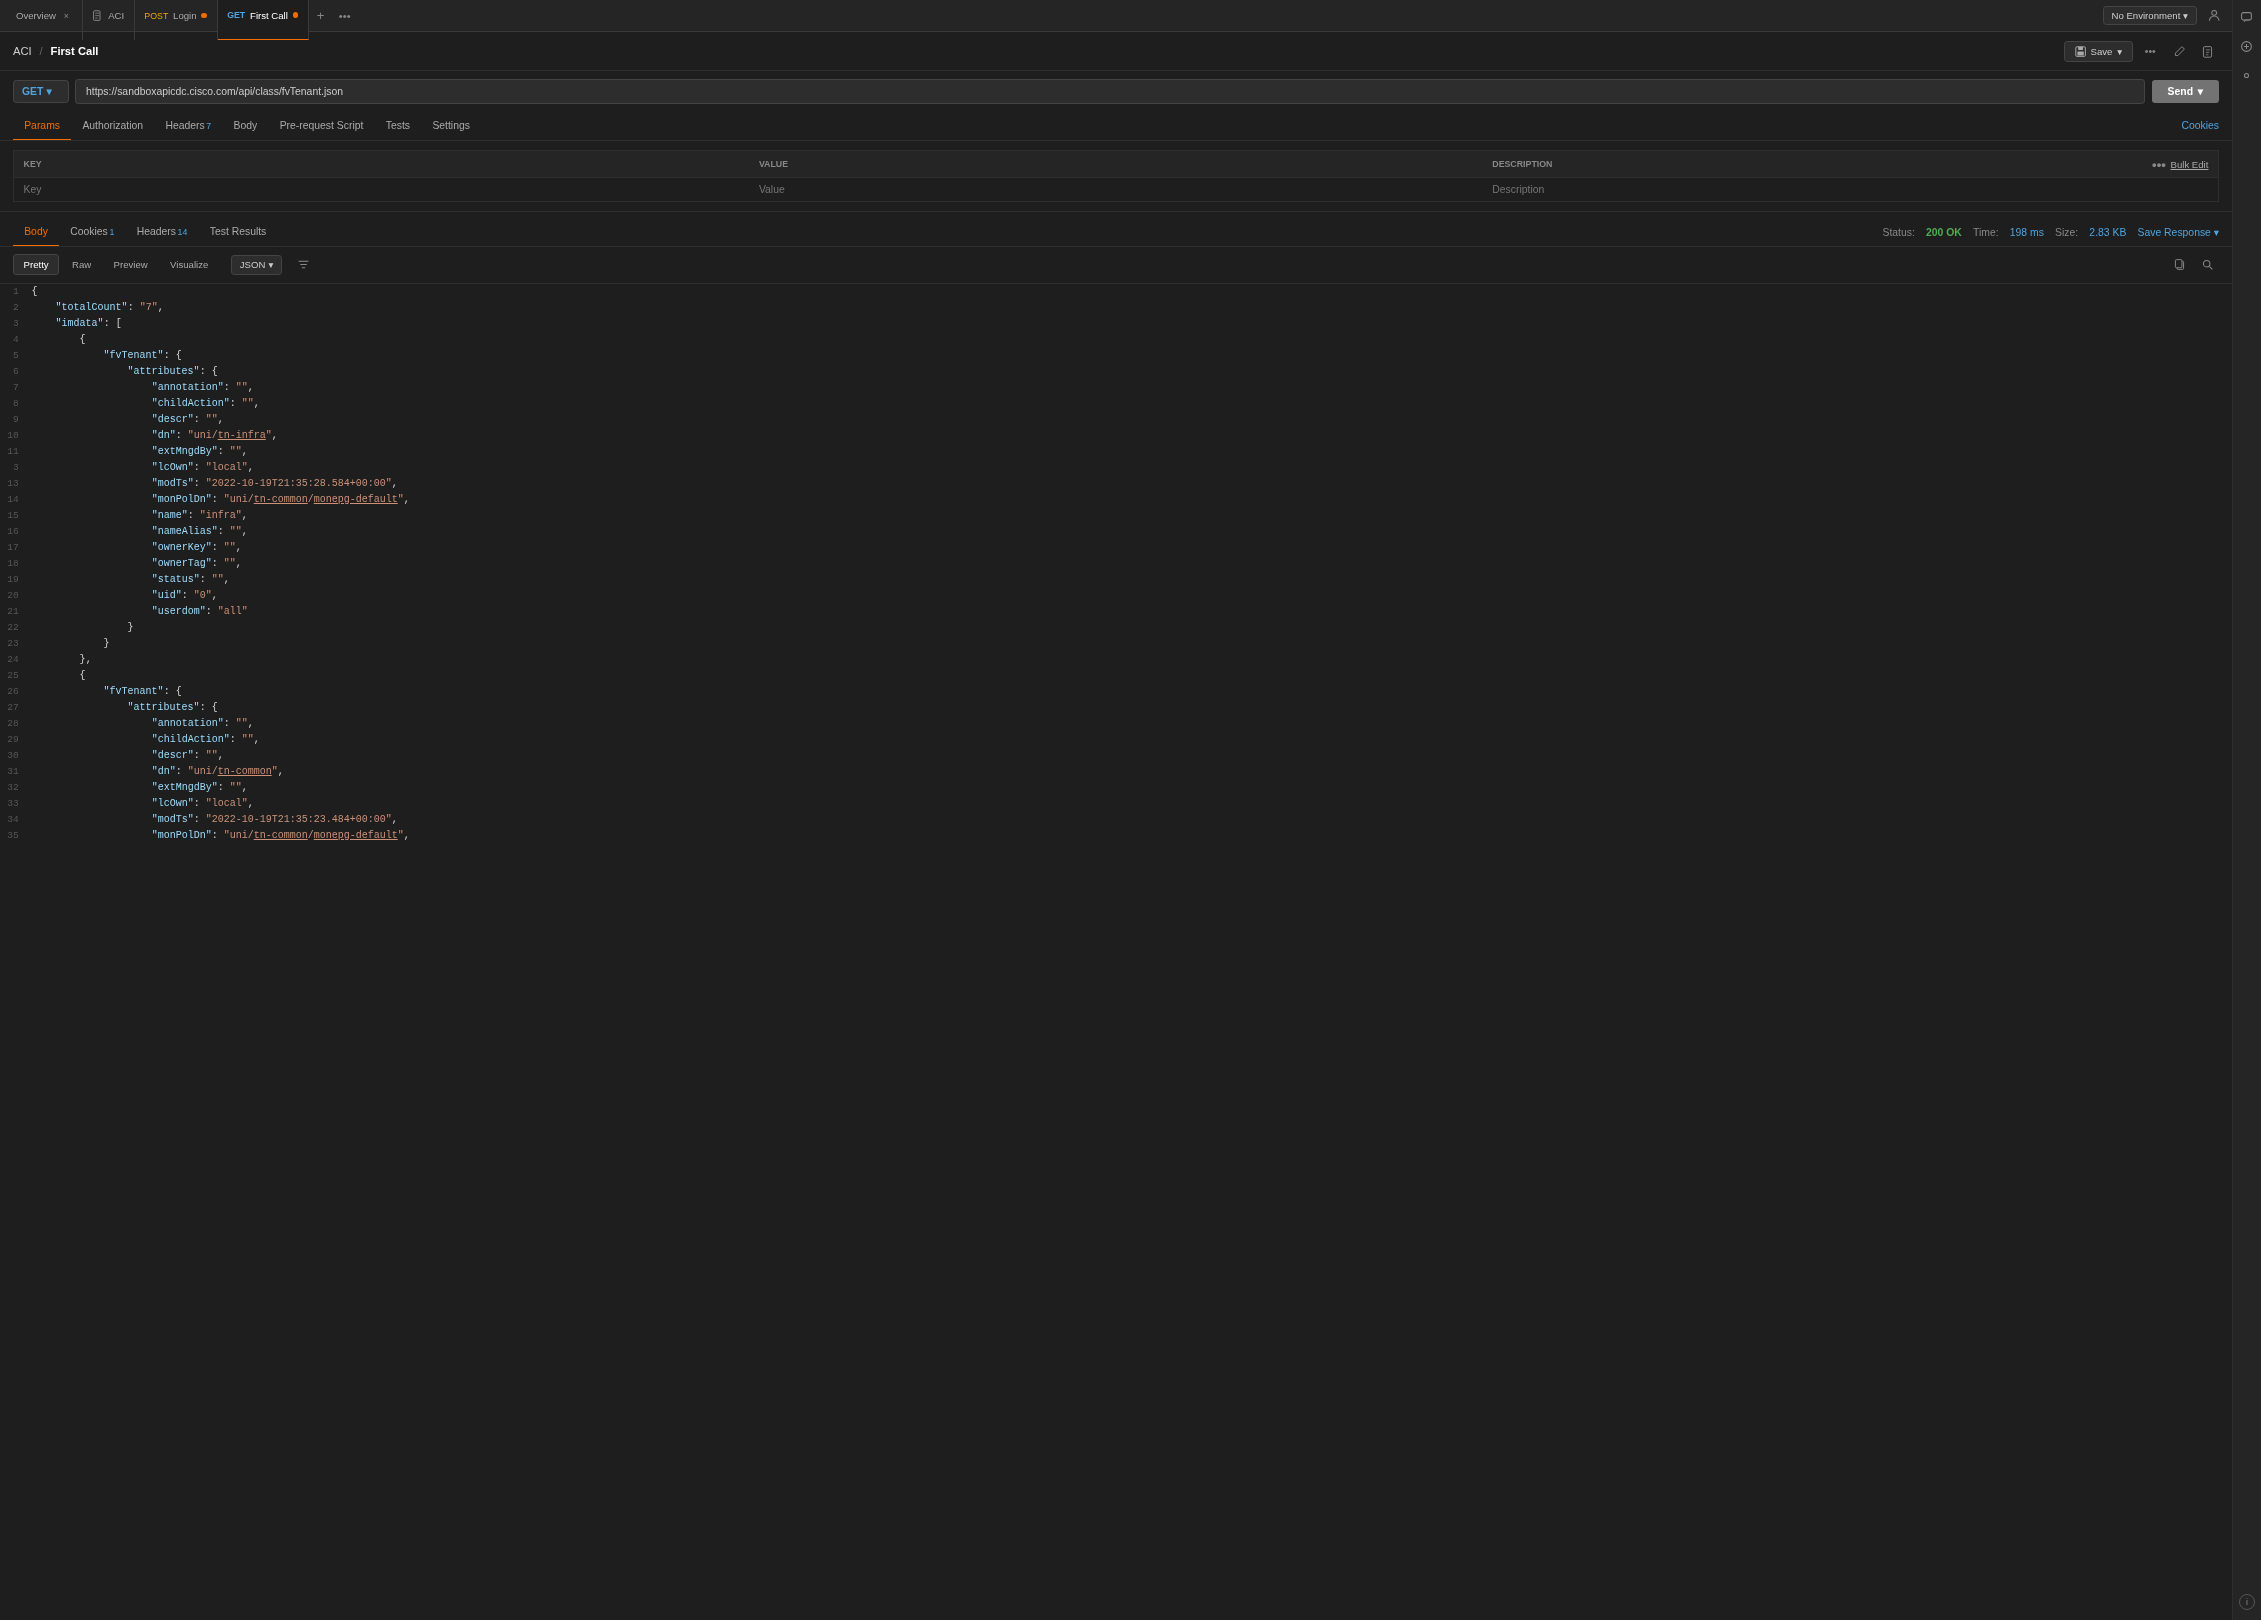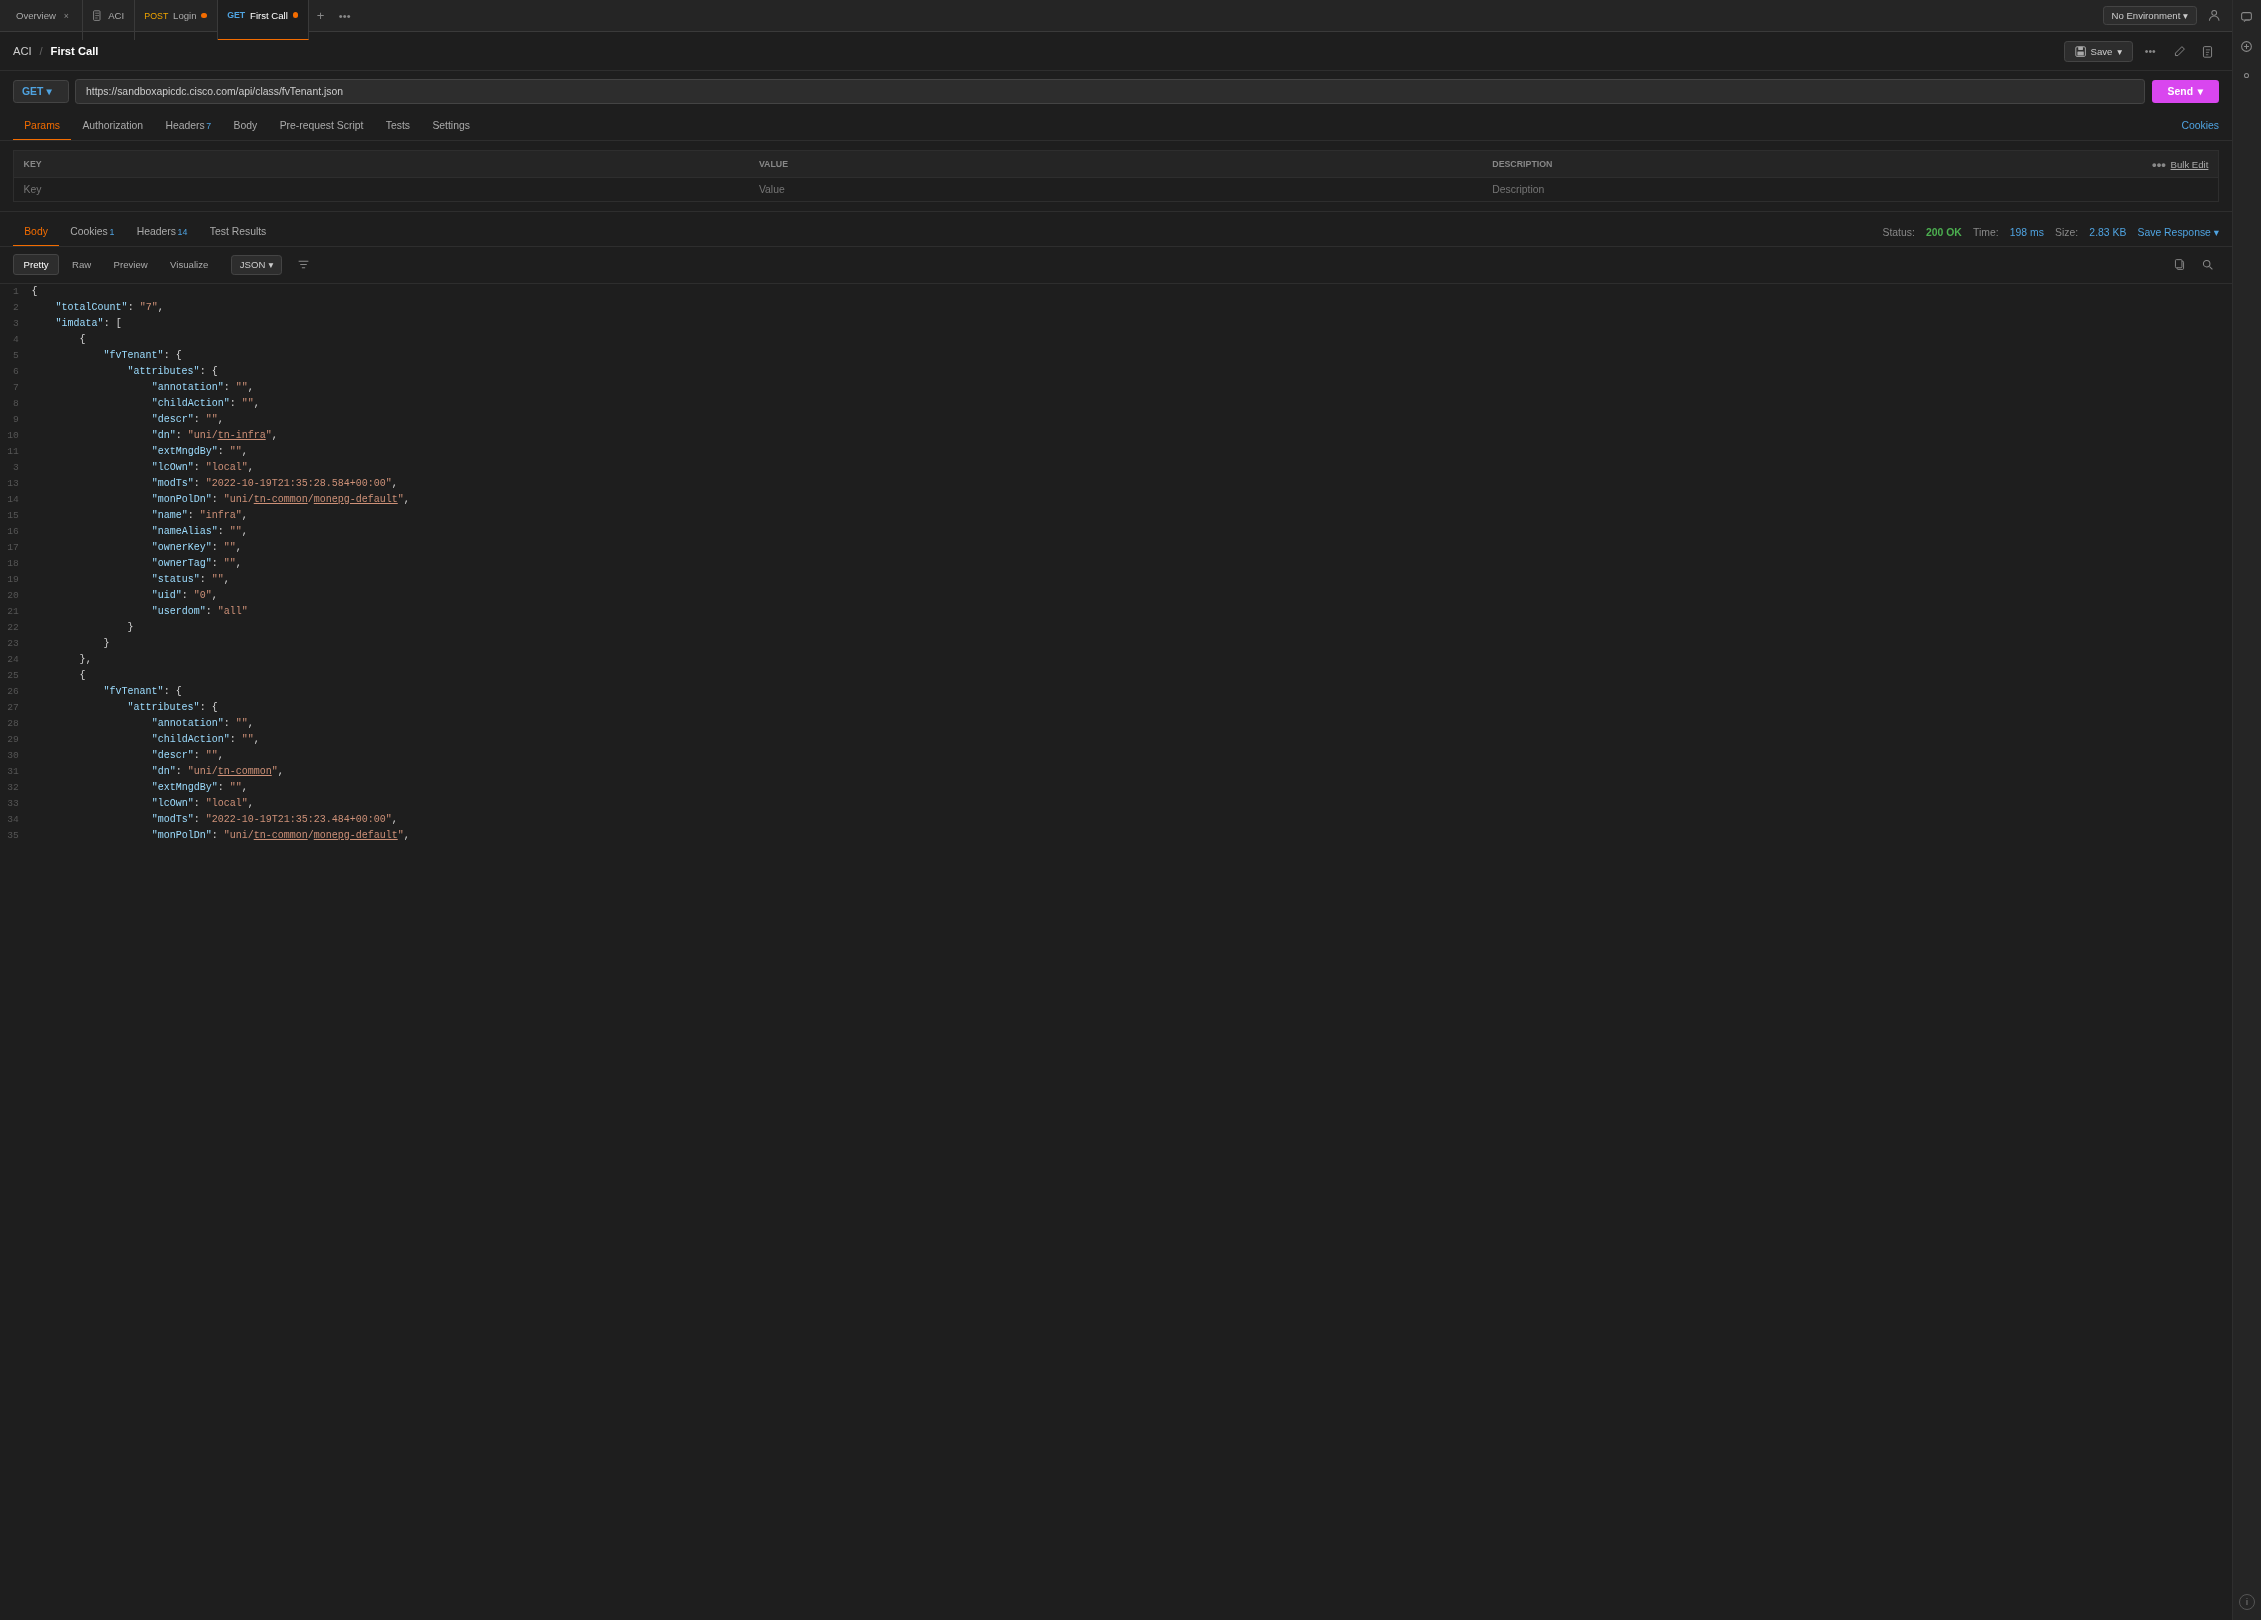--- a/index.html
+++ b/index.html
@@ -134,21 +134,21 @@
     .url-input {
       flex: 1;
       background: #2d2d2d;
       border: 0.8px solid #444;
       color: #ccc;
       padding: 5.6px 9.6px;
       border-radius: 3.2px;
       font-size: 10.4px;
     }
     .btn-send {
-      background: #d946ef;
+      background: #737373;
       color: #fff;
       border: none;
       padding: 5.6px 16px;
       border-radius: 3.2px;
       font-size: 10.4px;
       font-weight: 600;
       cursor: pointer;
       display: flex; align-items: center; gap: 4.8px;
     }
 

